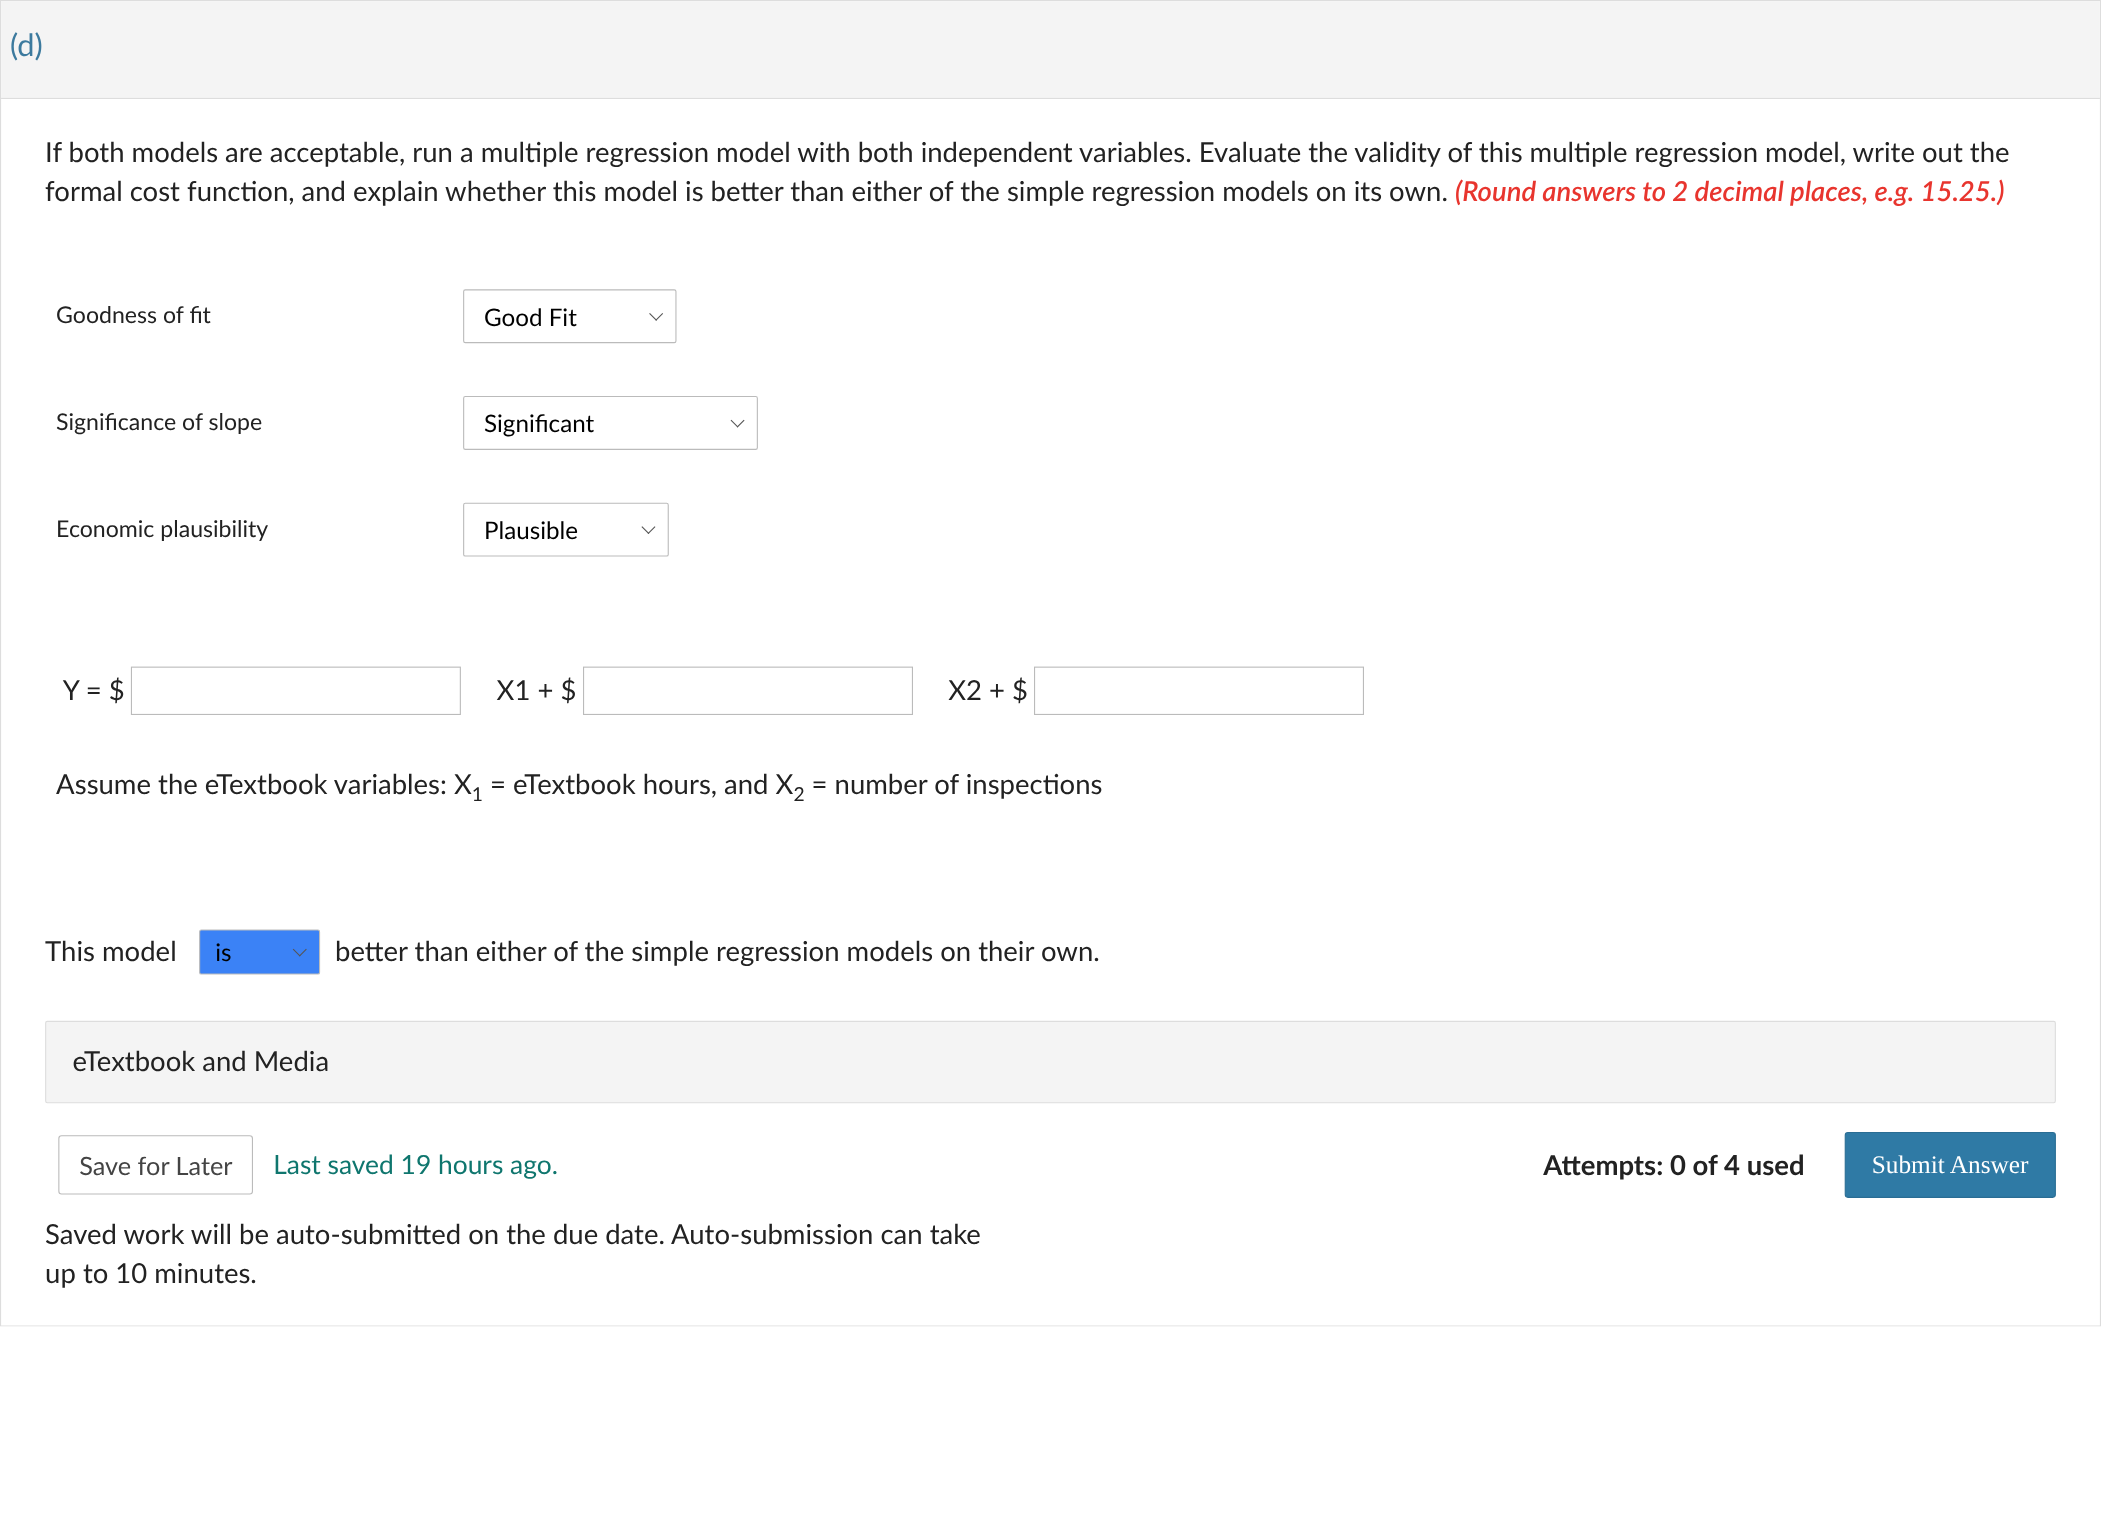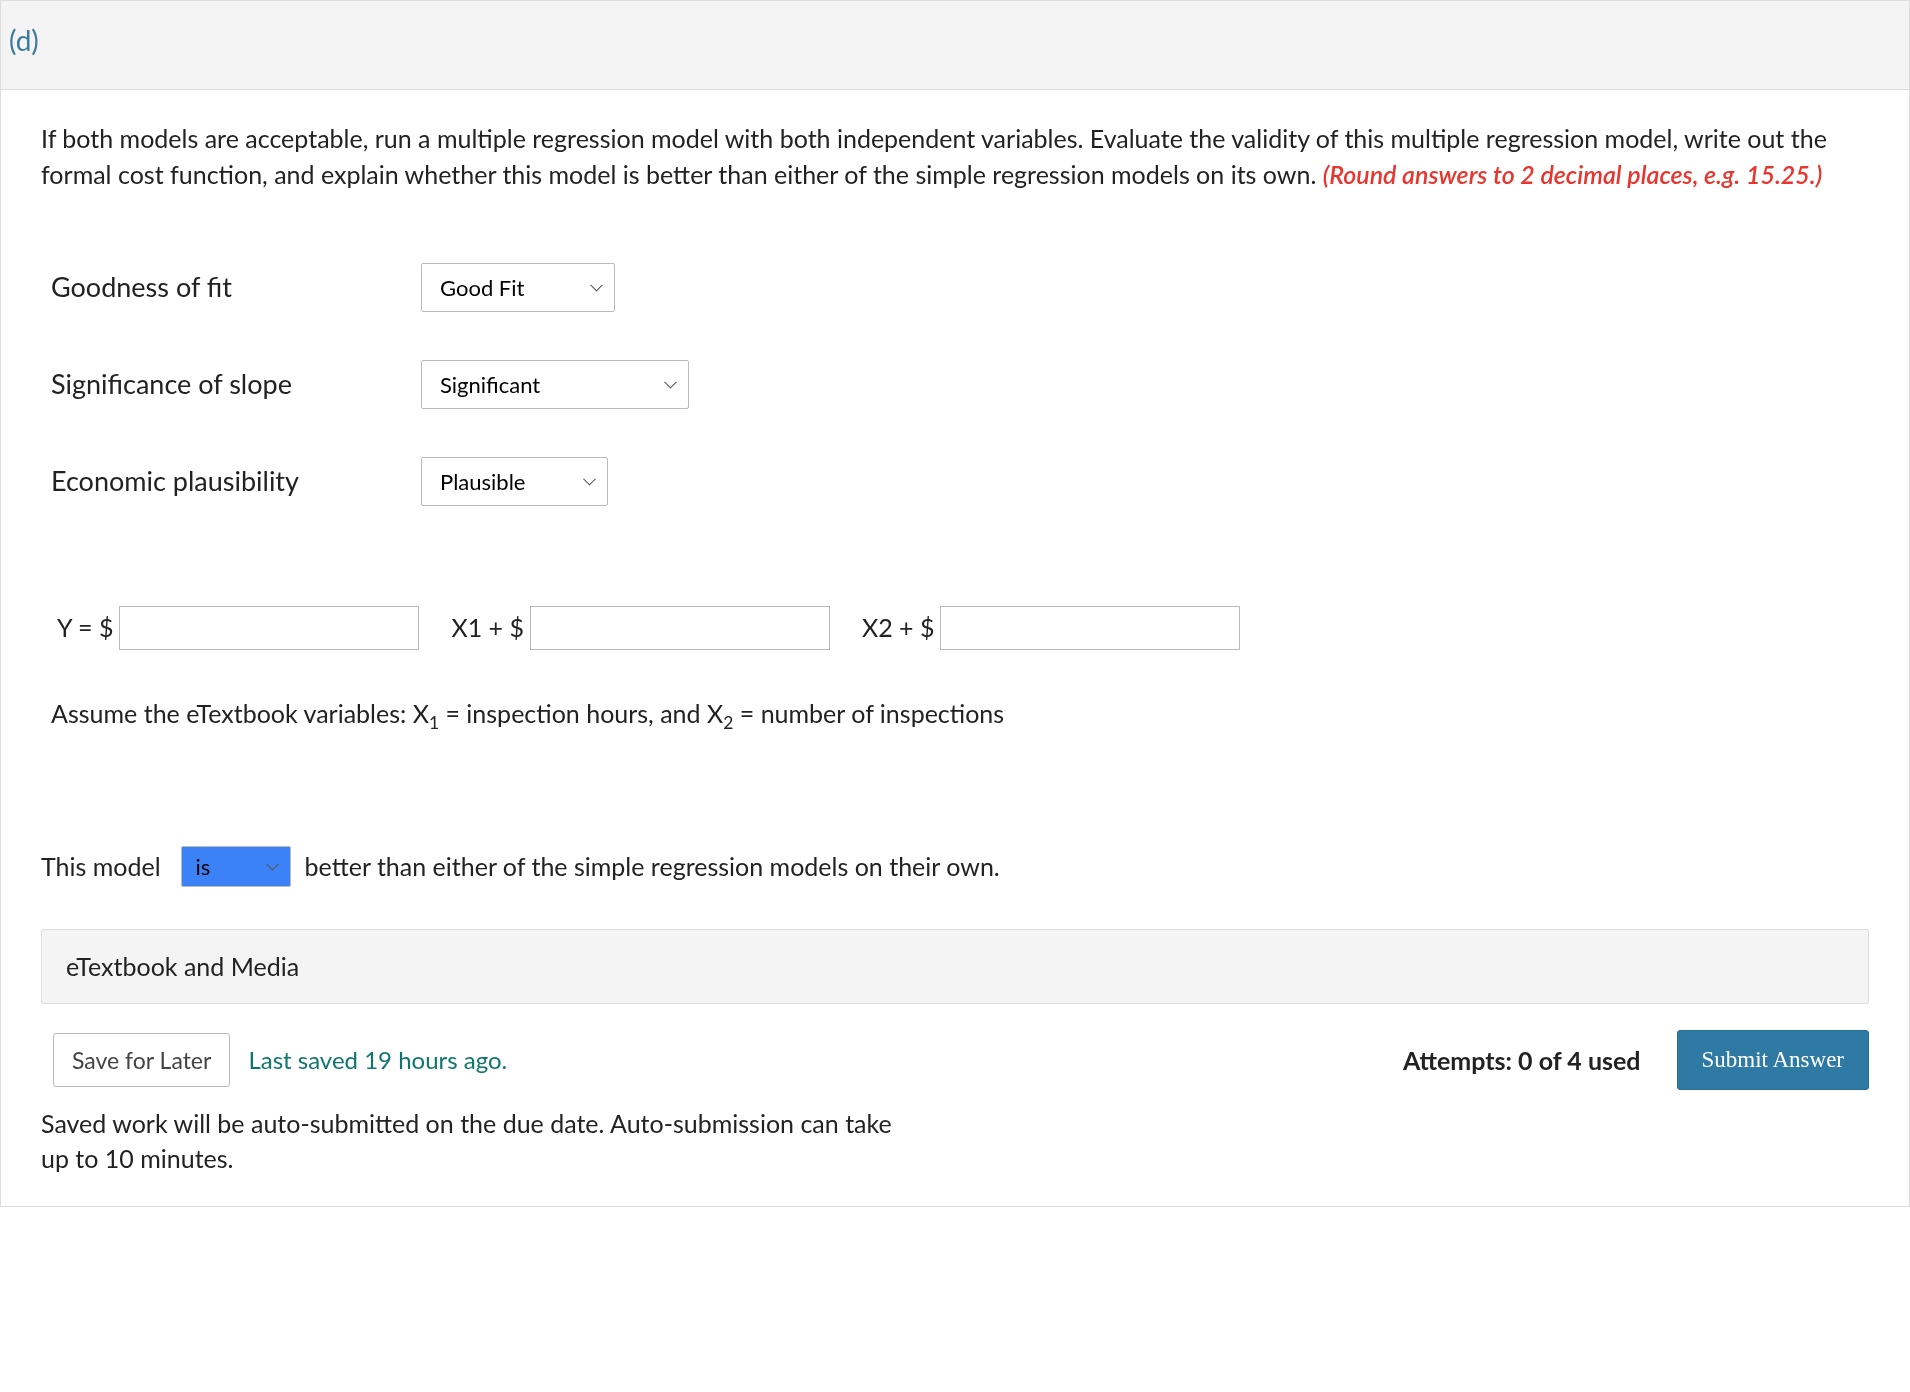--- a/index.html
+++ b/index.html
@@ -47,21 +47,21 @@
       margin-top: 70px;
       margin-left: 10px;
     }
     .criteria-row {
       display: flex;
       align-items: center;
       margin-bottom: 48px;
     }
     .criteria-label {
       width: 370px;
-      font-size: 27px;
+      font-size: 21px;
     }
     .select-wrap {
       position: relative;
       display: inline-block;
     }
     .faux-select {
       border: 1px solid #bbb;
       background: #fff;
       font-size: 22px;
       padding: 10px 42px 10px 18px;
@@ -241,21 +241,21 @@
     <div class="equation-row">
       <span class="eq-text">Y = $</span>
       <input type="text" class="eq-input" value="" style="">
       <span class="eq-text" style="margin-left:26px;">X1 + $</span>
       <input type="text" class="eq-input" value="" style="">
       <span class="eq-text" style="margin-left:26px;">X2 + $</span>
       <input type="text" class="eq-input" value="" style="">
     </div>
 
     <div class="assume-line">
-      <span>Assume the eTextbook variables: X</span><span class="sub">1</span><span> = inspection hours, and X</span><span class="sub">2</span><span> = number of inspections</span>
+      <span>Assume the eTextbook variables: X</span><span class="sub">1</span><span> = eTextbook hours, and X</span><span class="sub">2</span><span> = number of inspections</span>
     </div>
 
     <div class="model-row">
       <span class="mr-text">This model</span>
       <span style="width:14px;"></span>
       <div class="select-wrap">
         <select class="small-select">
           <option>is</option>
         </select>
       </div>

